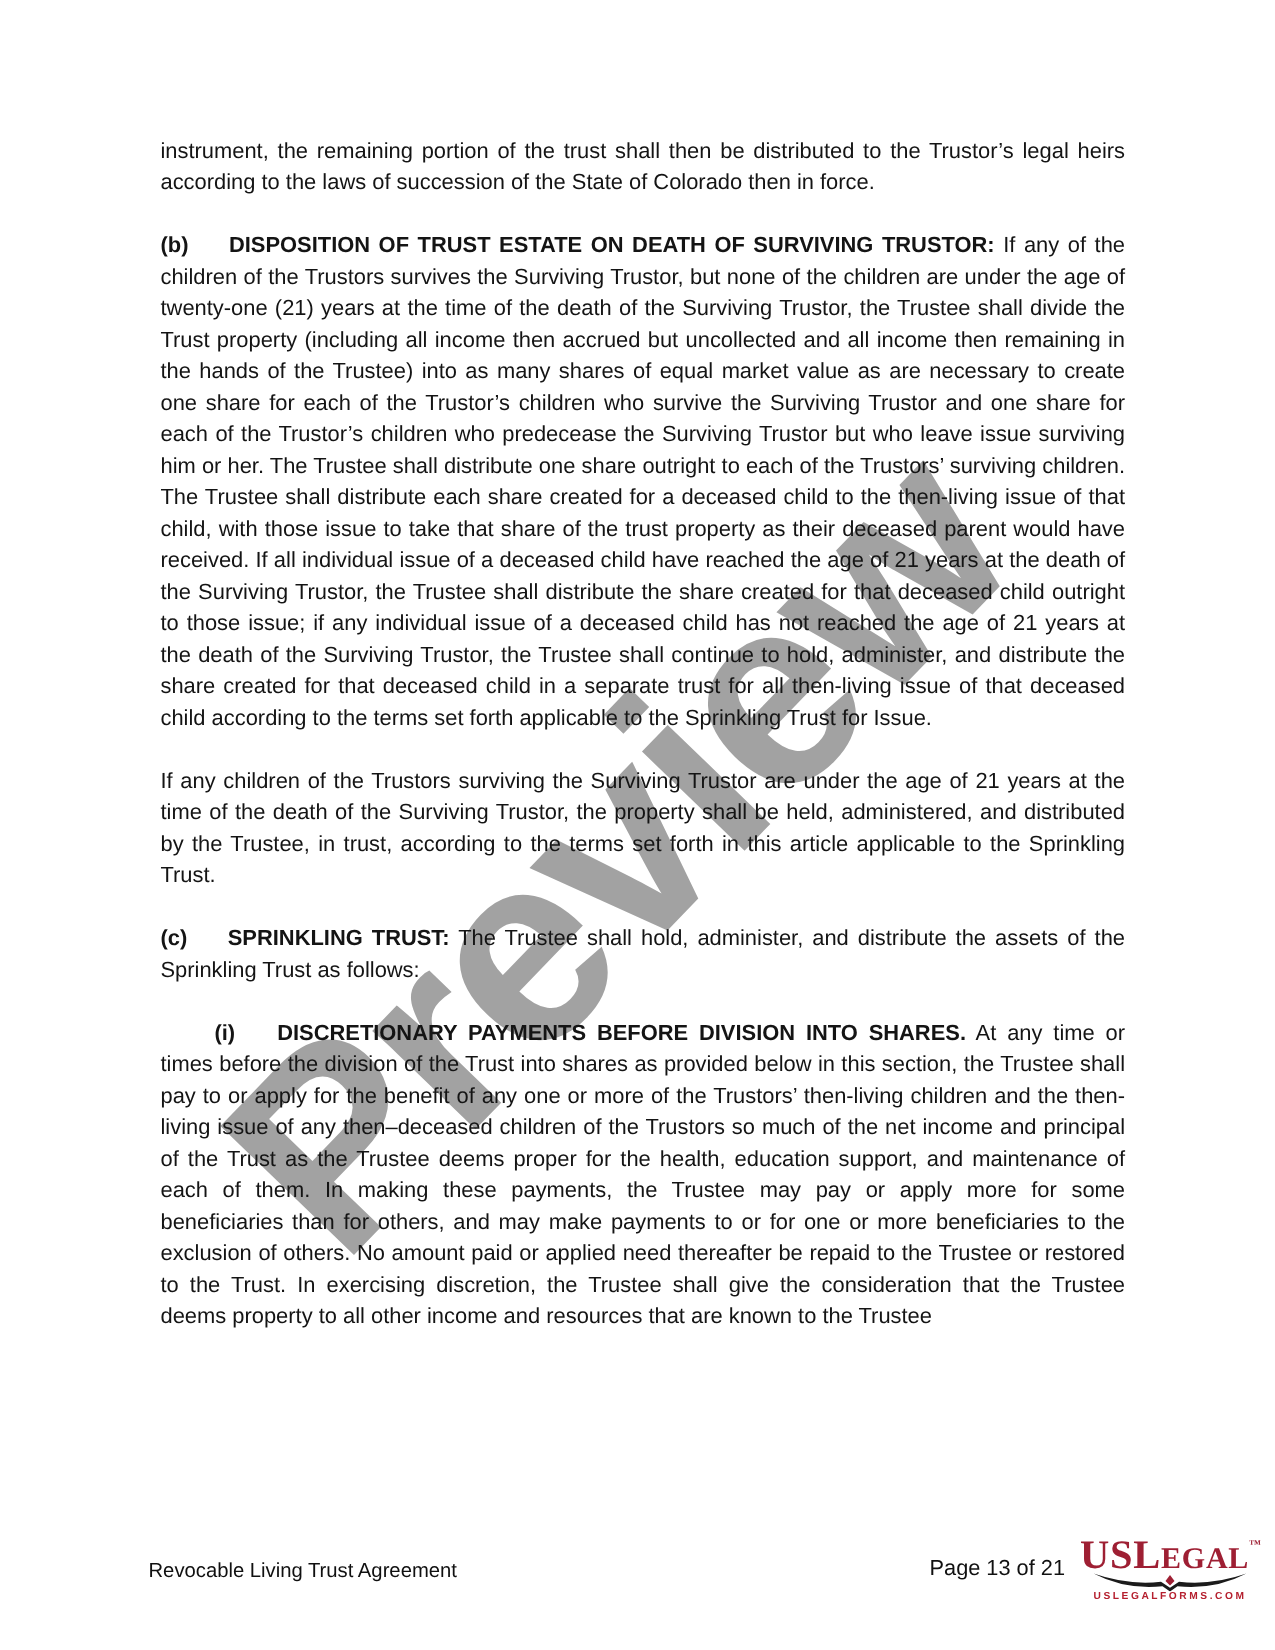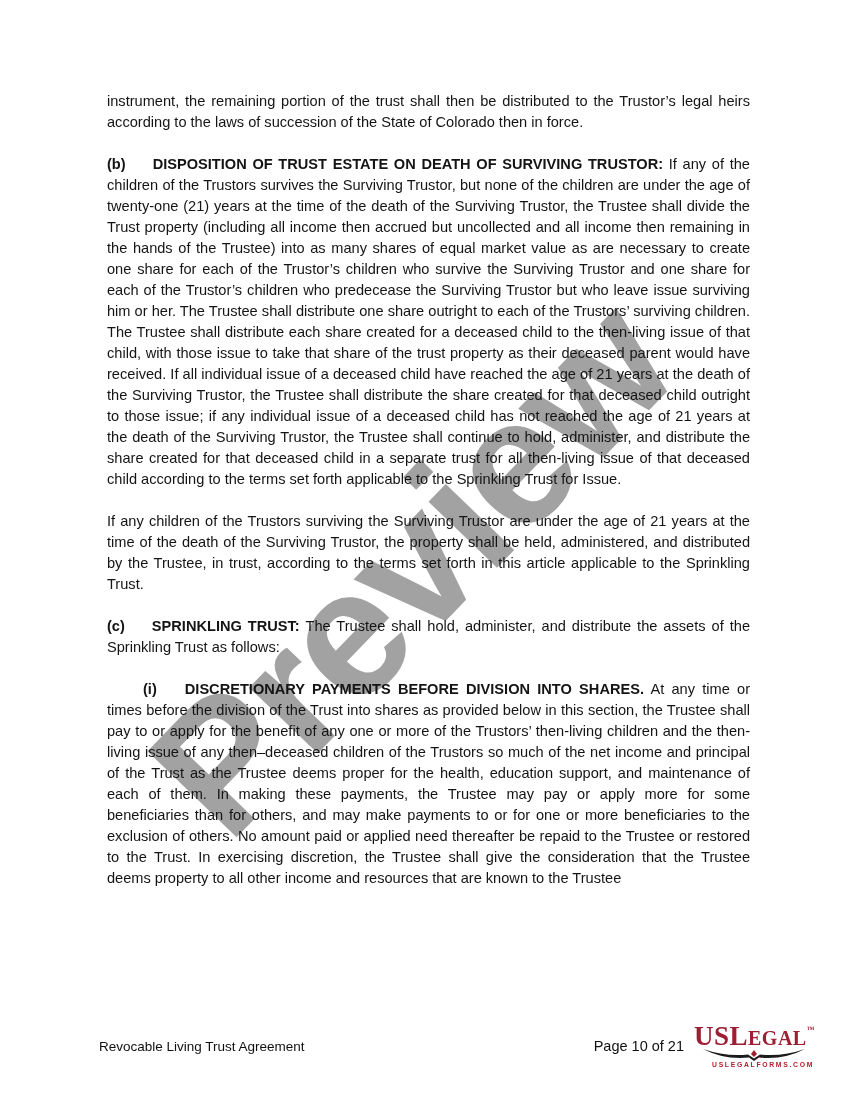--- a/index.html
+++ b/index.html
@@ -35,30 +35,30 @@
     font-size: 14.6px;
     line-height: 21px;
     text-align: justify;
   }
   p.para { margin: 0 0 21px 0; }
   .b { font-weight: 700; }
   .tab { display: inline-block; height: 1px; }
   .footer {
     position: absolute;
     left: 99px;
-    right: 36px;
+    right: 10px;
     top: 1018px;
     height: 56px;
     display: flex;
     align-items: center;
     z-index: 2;
   }
   .footer-title { font-size: 13.5px; color: #101010; }
   .page-label { margin-left: auto; font-size: 14.5px; color: #101010; padding-right: 10px; }
-  .logo { width: 120px; text-align: right; line-height: 1; }
+  .logo { width: 120px; text-align: center; line-height: 1; }
   .logo-word {
     font-family: "Liberation Serif", serif;
     font-weight: 700;
     color: #9E1F33;
     font-size: 27px;
     letter-spacing: 0.5px;
     white-space: nowrap;
   }
   .logo-word .sc { font-size: 20px; }
   .logo-tm { font-size: 8px; vertical-align: 13px; letter-spacing: 0; }
@@ -85,21 +85,21 @@
   <p class="para"><span>instrument, the remaining portion of the trust shall then be distributed to the Trustor’s legal heirs according to the laws of succession of the State of Colorado then in force.</span></p>
       <p class="para"><span class="b">(b)</span><span class="tab" style="width: 27px;"></span><span class="b">DISPOSITION OF TRUST ESTATE ON DEATH OF SURVIVING TRUSTOR:</span><span> If any of the children of the Trustors survives the Surviving Trustor, but none of the children are under the age of twenty-one (21) years at the time of the death of the Surviving Trustor, the Trustee shall divide the Trust property (including all income then accrued but uncollected and all income then remaining in the hands of the Trustee) into as many shares of equal market value as are necessary to create one share for each of the Trustor’s children who survive the Surviving Trustor and one share for each of the Trustor’s children who predecease the Surviving Trustor but who leave issue surviving him or her.  The Trustee shall distribute one share outright to each of the Trustors’ surviving children.  The Trustee shall distribute each share created for a deceased child to the then-living issue of that child, with those issue to take that share of the trust property as their deceased parent would have received.  If all individual issue of a deceased child have reached the age of 21 years at the death of the Surviving Trustor, the Trustee shall distribute the share created for that deceased child outright to those issue; if any individual issue of a deceased child has not reached the age of 21 years at the death of the Surviving Trustor, the Trustee shall continue to hold, administer, and distribute the share created for that deceased child in a separate trust for all then-living issue of that deceased child according to the terms set forth applicable to the Sprinkling Trust for Issue.</span></p>
       <p class="para"><span>If any children of the Trustors surviving the Surviving Trustor are under the age of 21 years at the time of the death of the Surviving Trustor, the property shall be held, administered, and distributed by the Trustee, in trust, according to the terms set forth in this article applicable to the Sprinkling Trust.</span></p>
       <p class="para"><span class="b">(c)</span><span class="tab" style="width: 27px;"></span><span class="b">SPRINKLING TRUST:</span><span> The Trustee shall hold, administer, and distribute the assets of the Sprinkling Trust as follows:</span></p>
       <p class="para" style="text-indent: 36px;"><span class="b">(i)</span><span class="tab" style="width: 28px;"></span><span class="b">DISCRETIONARY PAYMENTS BEFORE DIVISION INTO SHARES.</span><span>  At any time or times before the division of the Trust into shares as provided below in this section, the Trustee shall pay to or apply for the benefit of any one or more of the Trustors’ then-living children and the then-living issue of any then–deceased children of the Trustors so much of the net income and principal of the Trust as the Trustee deems proper for the health, education support, and maintenance of each of them.  In making these payments, the Trustee may pay or apply more for some beneficiaries than for others, and may make payments to or for one or more beneficiaries to the exclusion of others.  No amount paid or applied need thereafter be repaid to the Trustee or restored to the Trust.  In exercising discretion, the Trustee shall give the consideration that the Trustee deems property to all other income and resources that are known to the Trustee</span></p>
     </div>
 
   <div class="footer">
     <span class="footer-title">Revocable Living Trust Agreement</span>
 
-    <span class="page-label">Page 10 of 21</span>
+    <span class="page-label">Page 13 of 21</span>
 
     <div class="logo">
       <div class="logo-word">
         <span>USL</span><span class="sc">EGAL</span><span class="logo-tm">™</span>
       </div>
       <svg class="logo-emblem" width="104" height="13" viewBox="0 0 104 13">
         <path d="M1,1 Q24,9 46,6.5 L52,10.5 L58,6.5 Q80,9 103,1 Q82,12 57,9.5 L52,13 L47,9.5 Q22,12 1,1 Z" fill="#1b1b1b"></path>
         <path d="M52,2 L55,6 L52,9 L49,6 Z" fill="#9E1F33"></path>
       </svg>
       <div class="logo-site">USLEGALFORMS.COM</div>

